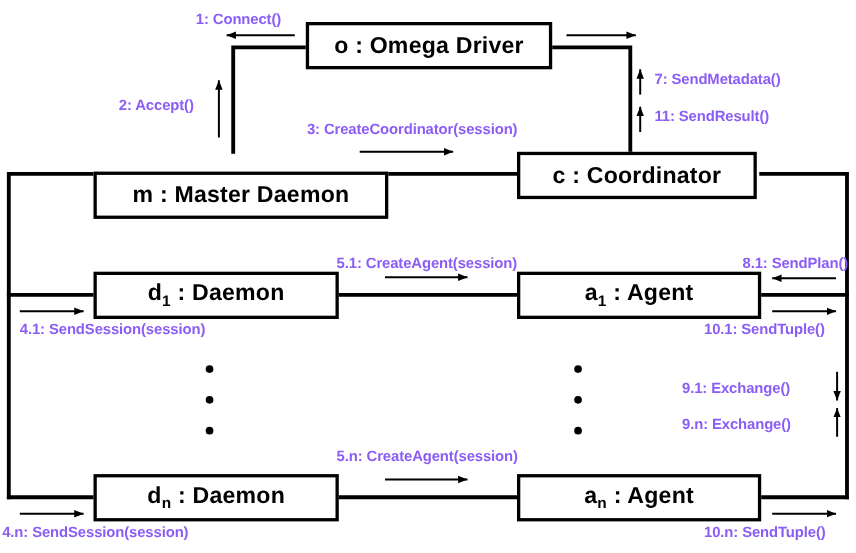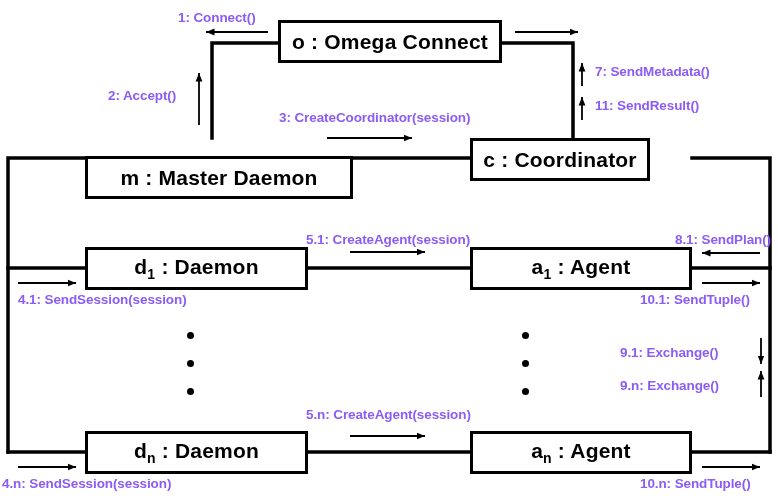--- a/index.html
+++ b/index.html
@@ -132,31 +132,31 @@
       <line x1="702" y1="467" x2="760" y2="467"></line>
 
       <line x1="761" y1="338" x2="761" y2="364"></line>
 
       <line x1="761" y1="397" x2="761" y2="371"></line>
     </g>
   </svg>
 
   <div class="obj-box" style="left:278px; top:20px; width:224px; height:43px;">
     <span class="obj-label">
-      <span>o</span> : <span>Omega Connect</span>
+      <span>o</span> : <span>Omega Driver</span>
     </span>
   </div>
 
   <div class="obj-box" style="left:85px; top:156px; width:268px; height:43px;">
     <span class="obj-label">
       <span>m</span> : <span>Master Daemon</span>
     </span>
   </div>
 
-  <div class="obj-box" style="left:470px; top:138px; width:180px; height:43px;">
+  <div class="obj-box" style="left:470px; top:138px; width:218px; height:43px;">
     <span class="obj-label">
       <span>c</span> : <span>Coordinator</span>
     </span>
   </div>
 
   <div class="obj-box" style="left:85px; top:247px; width:223px; height:43px;">
     <span class="obj-label">
       <span>d</span><span class="sub">1</span> : <span>Daemon</span>
     </span>
   </div>

